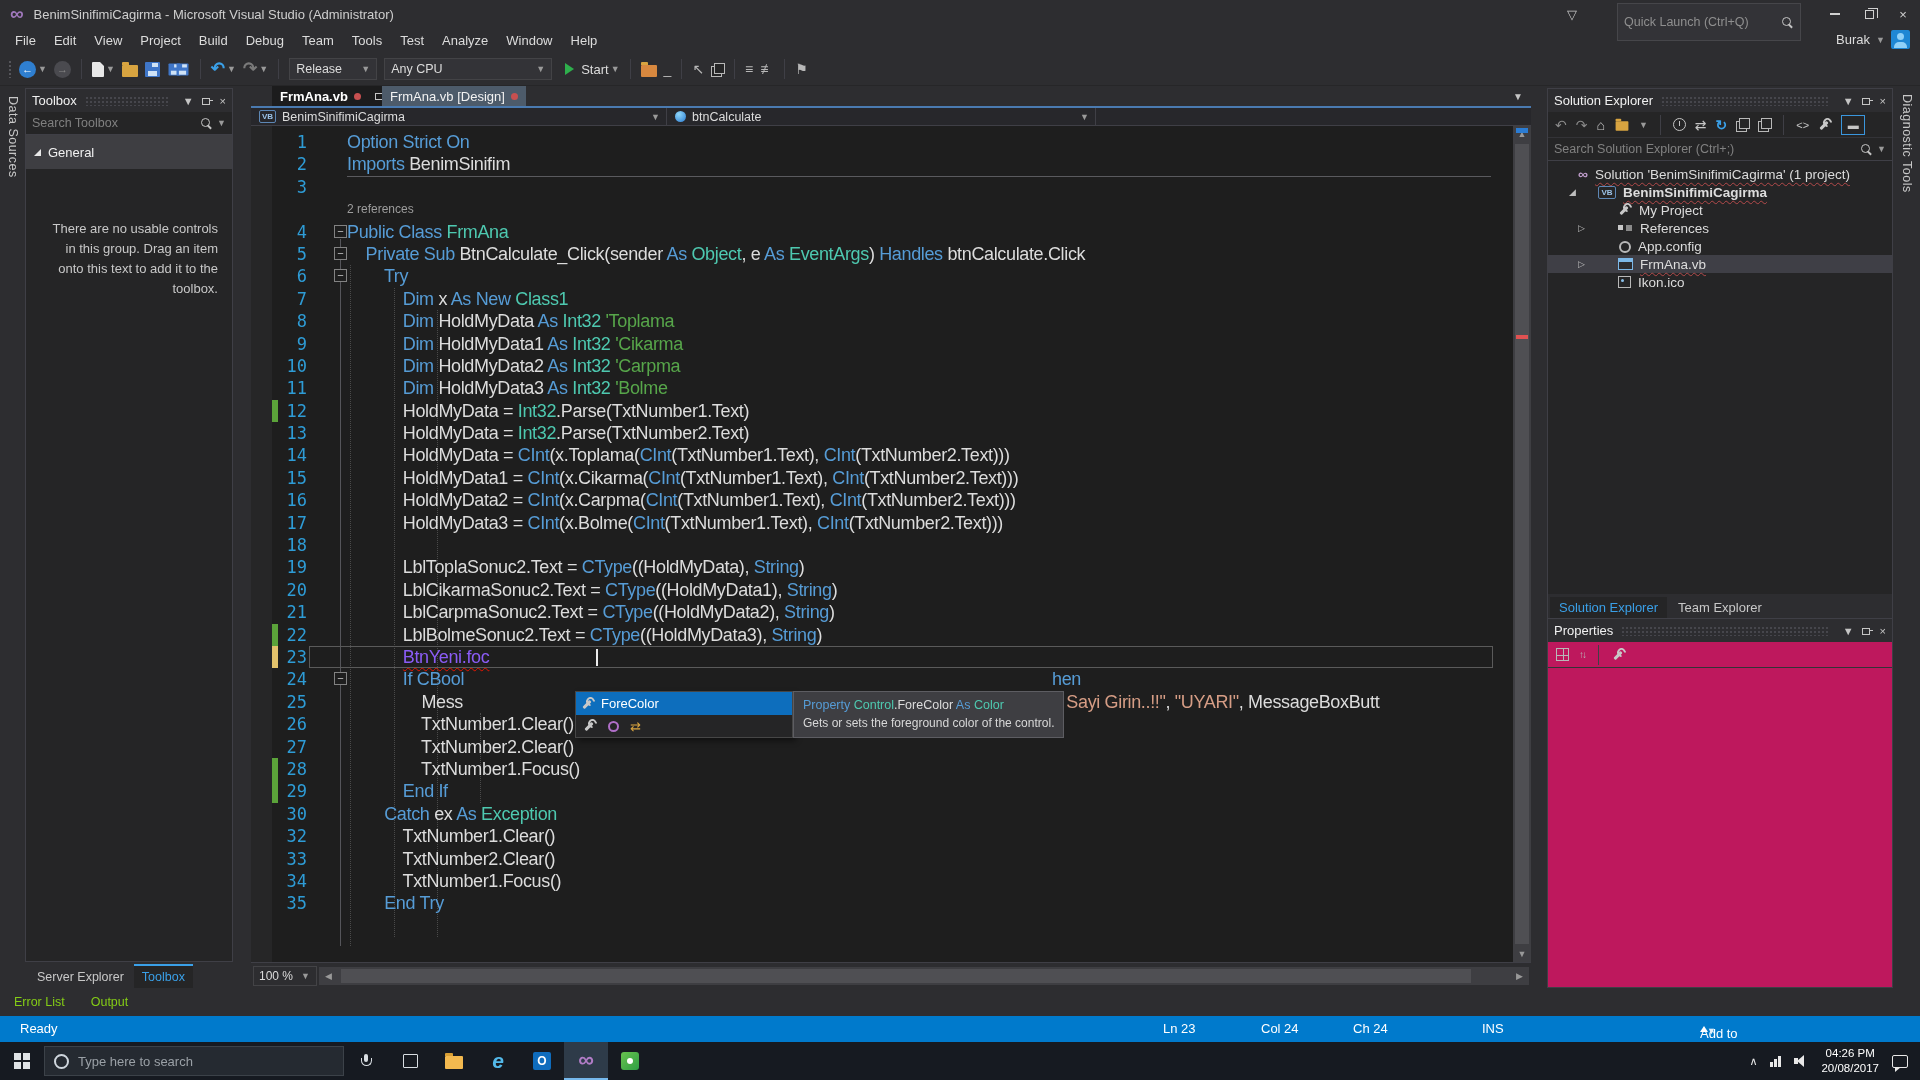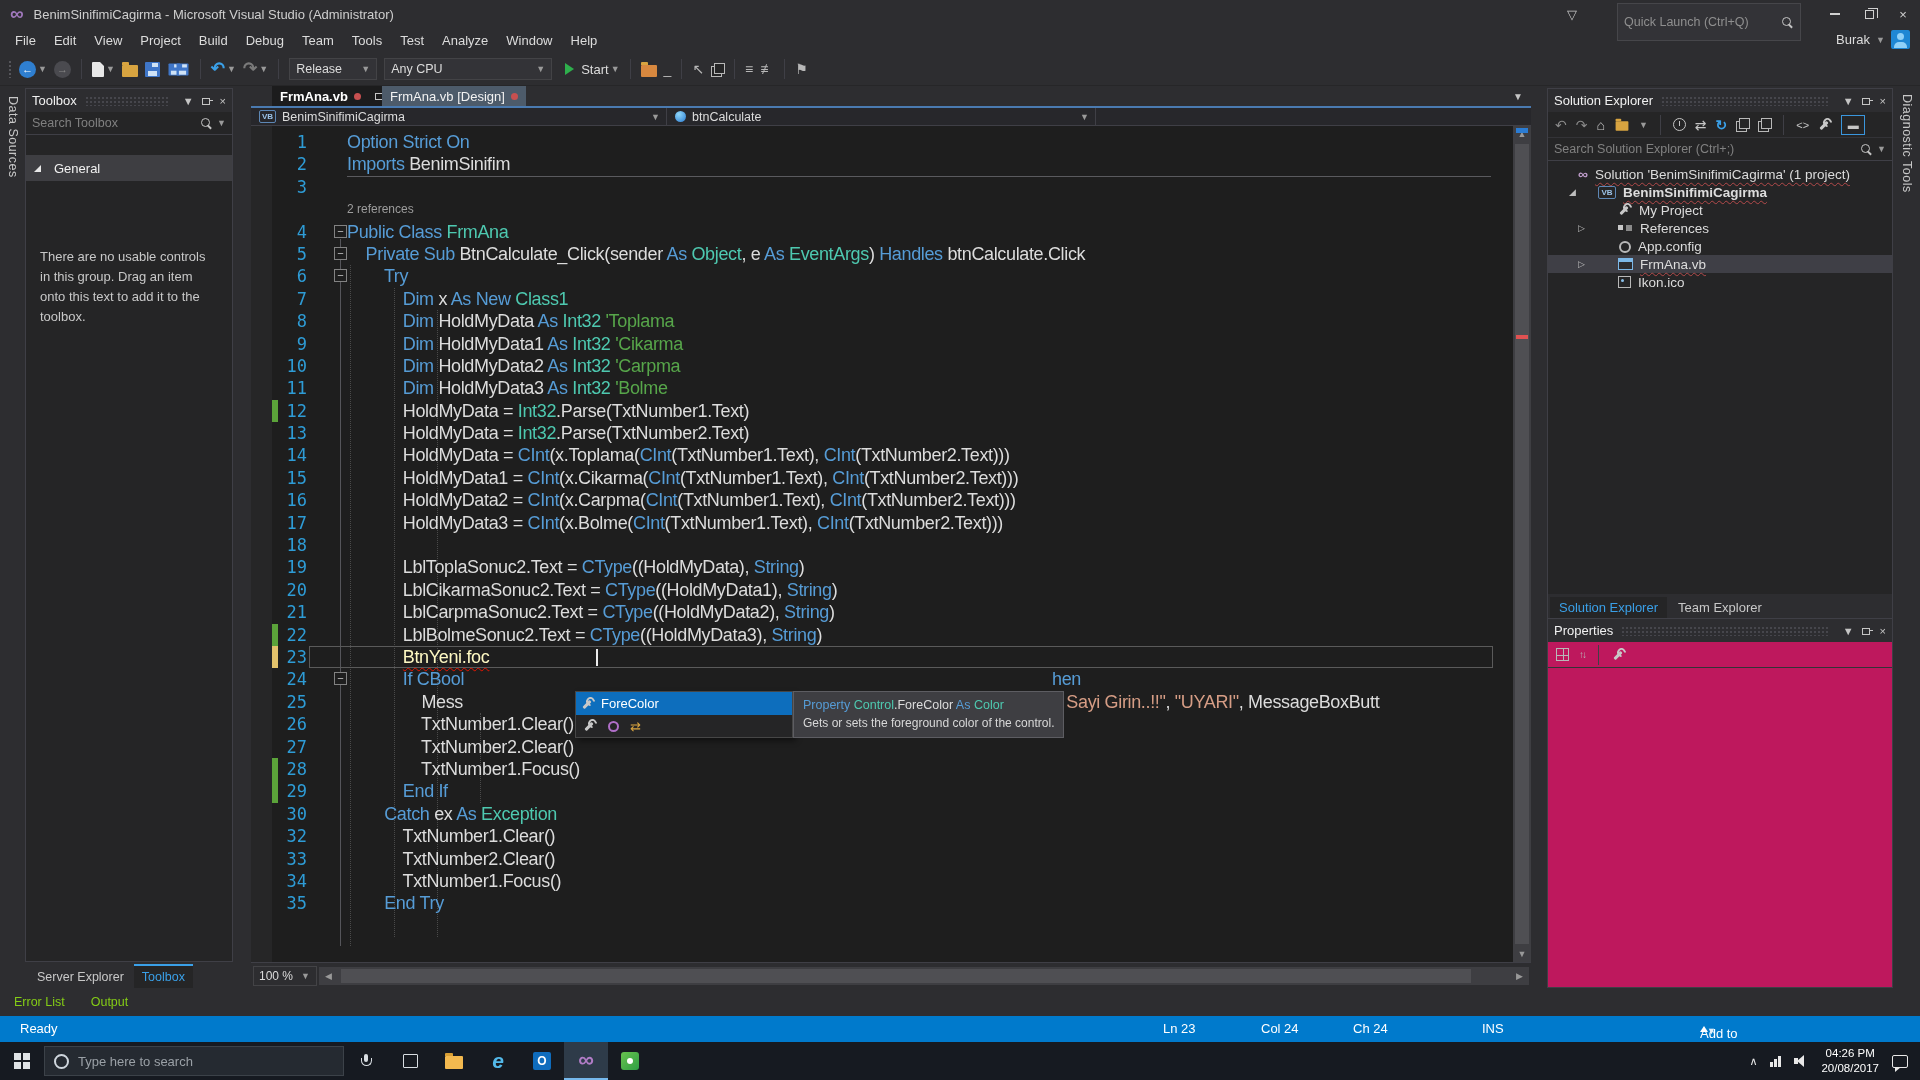--- a/index.html
+++ b/index.html
@@ -63,23 +63,23 @@
   .panel-title{height:23px;display:flex;align-items:center;padding:0 6px;color:#f1f1f1;font-size:13px;background:#2d2d30;}
   .panel-title .dots{flex:1;height:10px;margin:0 8px;background-image:radial-gradient(#46464c 1px,transparent 1px);background-size:4px 4px;}
   .ticon{color:#c5c5c5;font-size:11px;margin-left:7px;}
   .pin{display:inline-block;width:12px;height:12px;position:relative;margin-left:7px;}
   .pin::before{content:"";position:absolute;left:1px;top:3px;width:6px;height:5px;border:1.5px solid #c5c5c5;}
   .pin::after{content:"";position:absolute;left:9px;top:5px;width:3px;height:1.5px;background:#c5c5c5;}
   .searchrow{height:23px;border-bottom:1px solid #3f3f46;display:flex;align-items:center;padding:0 6px;color:#808080;font-size:12.5px;}
   .mag{position:relative;width:13px;height:13px;display:inline-block;}
   .mag::before{content:"";position:absolute;width:7px;height:7px;border:1.5px solid #c5c5c5;border-radius:50%;left:1px;top:1px;}
   .mag::after{content:"";position:absolute;width:5px;height:1.5px;background:#c5c5c5;transform:rotate(45deg);left:7px;top:9px;}
-  .grouphdr{height:26px;background:#3e3e42;color:#f1f1f1;font-size:13px;display:flex;align-items:center;padding:0 8px;gap:13px;margin-top:20px;}
+  .grouphdr{height:34px;background:#3e3e42;color:#f1f1f1;font-size:13px;display:flex;align-items:center;padding:0 8px;gap:7px;}
   .tri-dr{width:0;height:0;border-left:7px solid transparent;border-bottom:7px solid #e8e8e8;transform:rotate(0deg);}
-  .tb-empty{color:#c8c8c8;font-size:13px;text-align:left;padding:66px 14px 0 14px;line-height:1.55;}
+  .tb-empty{color:#c8c8c8;font-size:13px;text-align:right;padding:50px 14px 0 14px;line-height:1.55;}
   .bl-tabs{position:absolute;left:25px;bottom:92px;width:208px;height:26px;display:flex;align-items:flex-end;gap:2px;padding-left:4px;background:#2d2d30;font-size:12.5px;}
   .bl-tab{padding:4px 8px;color:#c8c8c8;}
   .bl-tab.active{background:#252526;color:#3aa0e8;border-top:2px solid #3aa0e8;}
 
   
   .center{position:absolute;left:233px;top:86px;width:1298px;bottom:92px;background:#2d2d30;}
   .tabsrow{position:absolute;left:18px;top:0;right:0;height:20px;}
   .tab{position:absolute;top:0;height:20px;display:flex;align-items:center;padding:0 8px;font-size:13px;gap:6px;}
   .tab.active{left:21px;background:#1c1c1d;color:#ffffff;font-weight:bold;}
   .tab.inactive{left:131px;background:#4d5b6a;color:#f2f2f2;}
@@ -96,21 +96,21 @@
 
   
   .editor{position:absolute;left:18px;top:40px;right:0;bottom:26px;background:#1e1e1e;overflow:hidden;}
   .gutterbg{position:absolute;left:0;top:0;width:21px;bottom:0;background:#262627;}
   .code-lines{position:absolute;left:0;top:5px;right:18px;bottom:0;overflow:hidden;}
   .crow{position:relative;height:22.4px;line-height:22.4px;width:100%;}
   .crow .num{position:absolute;left:0;top:0;width:56px;text-align:right;color:#2E9CD6;font-family:"DejaVu Sans Mono",monospace;font-size:17px;}
   .codetext{display:block;padding-left:96px;white-space:pre;font-family:"DejaVu Sans Mono",monospace;font-size:18px;letter-spacing:-.35px;}
   .clrow{color:#9d9d9d;font-size:12px;line-height:22.4px;}
   .tk-k{color:#569CD6;} .tk-t{color:#4EC9B0;} .tk-s{color:#D69D85;} .tk-c{color:#57A64A;} .tk-p{color:#DCDCDC;}
-  .tk-e{color:#fef9c3;text-decoration:underline wavy #e51400;text-decoration-thickness:1px;text-underline-offset:4px;}
+  .tk-e{color:#8b5cf6;text-decoration:underline wavy #e51400;text-decoration-thickness:1px;text-underline-offset:4px;}
   .bar{position:absolute;left:21px;width:6px;top:0;height:100%;}
   .bar.g{background:#5ba33a;} .bar.y{background:#e3c26b;}
   .foldbox{position:absolute;left:83px;top:4px;width:13px;height:13px;border:1px solid #828282;background:#1e1e1e;color:#c5c5c5;font-size:11px;line-height:11px;text-align:center;}
   .foldbox::before{content:"−";}
   .curbox{position:absolute;left:58px;right:20px;top:0;bottom:0;border:1px solid #5a5a5a;}
   .caret{position:absolute;left:345px;top:3px;width:2px;height:17px;background:#ececec;}
   .tail{position:absolute;top:0;white-space:pre;font-family:"DejaVu Sans Mono",monospace;font-size:18px;letter-spacing:-.35px;}
   .guide{position:absolute;border-left:1px dotted #4a4a4a;width:0;}
   .stem{position:absolute;border-left:1px solid #55555a;width:0;}
   .imprule{position:absolute;left:96px;right:40px;top:50px;height:1px;background:#5a5a5e;}

